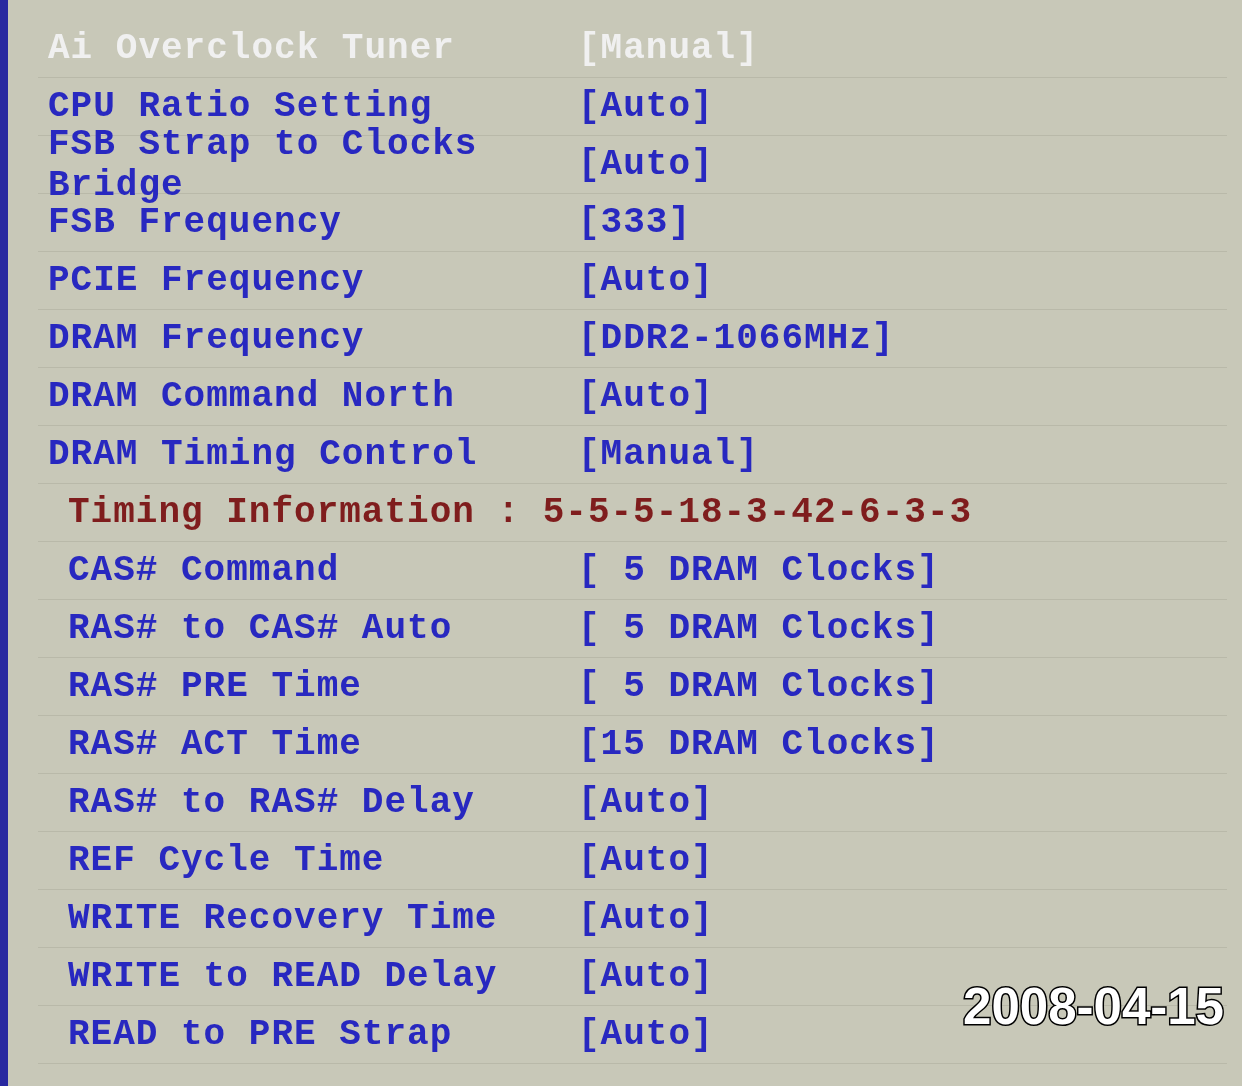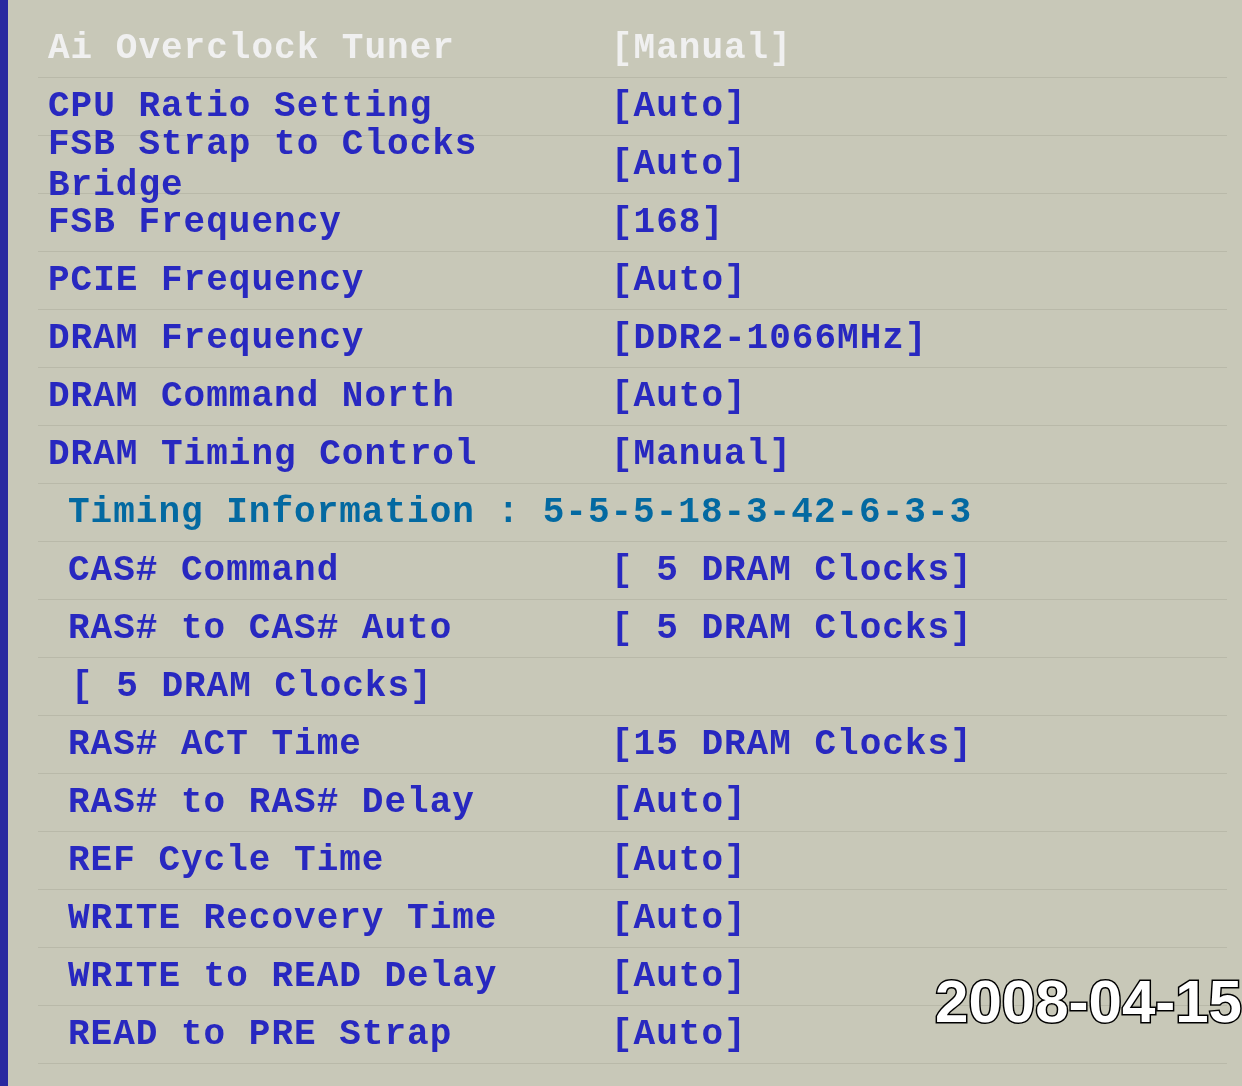--- a/index.html
+++ b/index.html
@@ -29,46 +29,45 @@
     }
     .label {
       flex: 0 0 540px;
       color: #2828c0;
       padding-left: 10px;
       letter-spacing: 1px;
     }
     .value {
       color: #2828c0;
       letter-spacing: 1px;
-      margin-left: 33px;
     }
     .row.selected .label,
     .row.selected .value {
       color: #f0f0f0;
     }
     .row.info {
       height: 58px;
     }
     .info-text {
-      color: #0369a1;
+      color: #7f1d1d;
       padding-left: 30px;
       letter-spacing: 1px;
     }
     .sublabel {
       flex: 0 0 540px;
       color: #2828c0;
       padding-left: 30px;
       letter-spacing: 1px;
     }
     .timestamp {
       position: absolute;
       bottom: 50px;
-      right: 0;
+      right: 18px;
       font-family: Arial, sans-serif;
-      font-size: 60px;
+      font-size: 51px;
       font-weight: bold;
       color: #ffffff;
       -webkit-text-stroke: 3px #000000;
       paint-order: stroke fill;
       letter-spacing: 0px;
     }
   </style>
 </head>
 <body>
 
@@ -84,21 +83,21 @@
     <div class="value">[Auto]</div>
   </div>
 
   <div class="row">
     <div class="label">FSB Strap to Clocks Bridge</div>
     <div class="value">[Auto]</div>
   </div>
 
   <div class="row">
     <div class="label">FSB Frequency</div>
-    <div class="value">[168]</div>
+    <div class="value">[333]</div>
   </div>
 
   <div class="row">
     <div class="label">PCIE Frequency</div>
     <div class="value">[Auto]</div>
   </div>
 
   <div class="row">
     <div class="label">DRAM Frequency</div>
     <div class="value">[DDR2-1066MHz]</div>
@@ -122,20 +121,21 @@
     <div class="sublabel">CAS# Command</div>
     <div class="value">[ 5 DRAM Clocks]</div>
   </div>
 
   <div class="row">
     <div class="sublabel">RAS# to CAS# Auto</div>
     <div class="value">[ 5 DRAM Clocks]</div>
   </div>
 
   <div class="row">
+    <div class="sublabel">RAS# PRE Time</div>
     <div class="value">[ 5 DRAM Clocks]</div>
   </div>
 
   <div class="row">
     <div class="sublabel">RAS# ACT Time</div>
     <div class="value">[15 DRAM Clocks]</div>
   </div>
 
   <div class="row">
     <div class="sublabel">RAS# to RAS# Delay</div>

